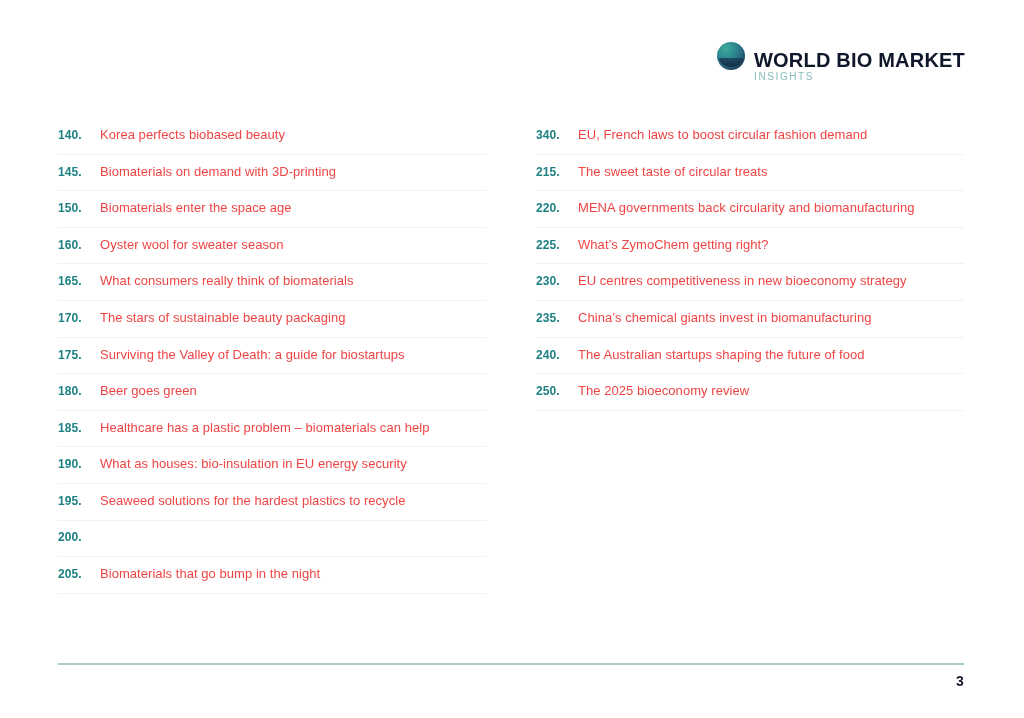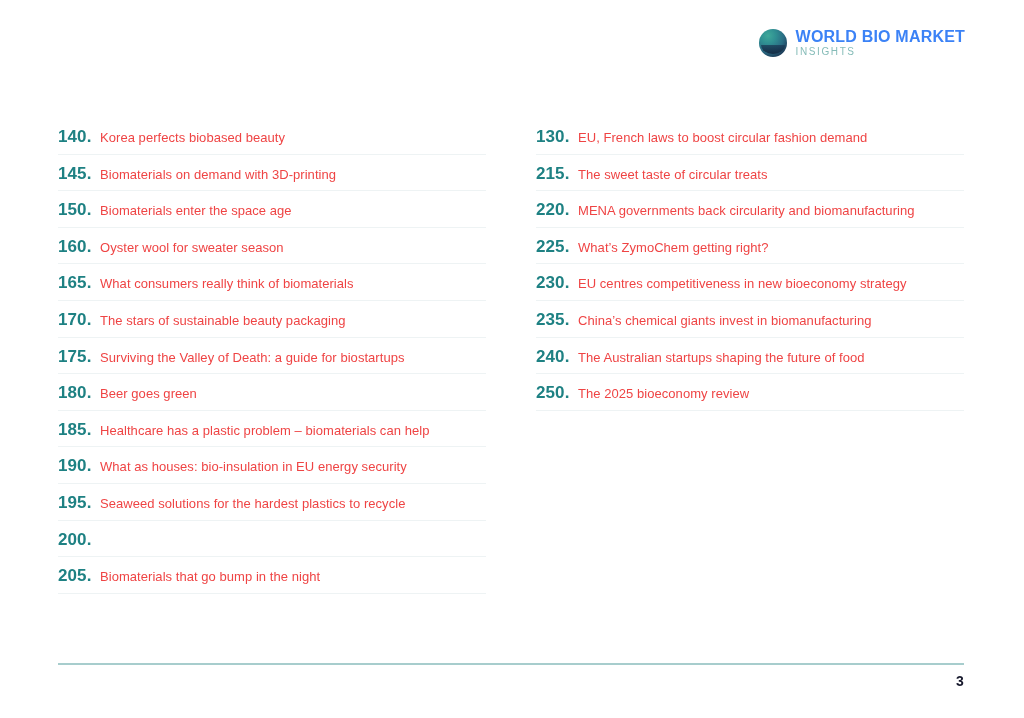--- a/index.html
+++ b/index.html
@@ -50,25 +50,26 @@
     height: 9px;
     border-radius: 0 0 50% 50% / 0 0 100% 100%;
     background: linear-gradient(180deg, rgba(26,58,86,0.75), rgba(20,44,68,0.95));
   }
   .logo-words {
     display: flex;
     flex-direction: column;
     line-height: 1.0;
   }
   .logo-line1 {
-    font-size: 16px;
+    font-size: 20px;
     font-weight: bold;
     letter-spacing: 0.2px;
-    color: #3b82f6;
-    white-space: nowrap;
+    color: #0f172a;
+    white-space: nowrap;
+    margin-top: 21px;
   }
   .logo-line2 {
     font-size: 10px;
     font-weight: normal;
     letter-spacing: 1.6px;
     color: #86bcb8;
     white-space: nowrap;
     margin-top: 2px;
   }
 
@@ -92,21 +93,21 @@
     border-bottom: 1px solid #eef3f4;
     box-sizing: border-box;
     padding-top: 9px;
   }
   .toc-row:last-child {
     border-bottom: 1px solid #eef3f4;
   }
   .toc-num {
     width: 42px;
     flex: 0 0 auto;
-    font-size: 17px;
+    font-size: 12px;
     font-weight: bold;
     color: #1e8183;
     letter-spacing: 0.1px;
     white-space: nowrap;
   }
   .toc-title {
     font-size: 13px;
     color: #ef4444;
     letter-spacing: 0.05px;
     white-space: nowrap;
@@ -197,21 +198,21 @@
       <span class="toc-num">200.</span>
     </div>
     <div class="toc-row">
       <span class="toc-num">205.</span>
       <span class="toc-title">Biomaterials that go bump in the night</span>
     </div>
   </div>
 
   <div class="toc-col">
     <div class="toc-row">
-      <span class="toc-num">130.</span>
+      <span class="toc-num">340.</span>
       <span class="toc-title">EU, French laws to boost circular fashion demand</span>
     </div>
     <div class="toc-row">
       <span class="toc-num">215.</span>
       <span class="toc-title">The sweet taste of circular treats</span>
     </div>
     <div class="toc-row">
       <span class="toc-num">220.</span>
       <span class="toc-title">MENA governments back circularity and biomanufacturing</span>
     </div>

